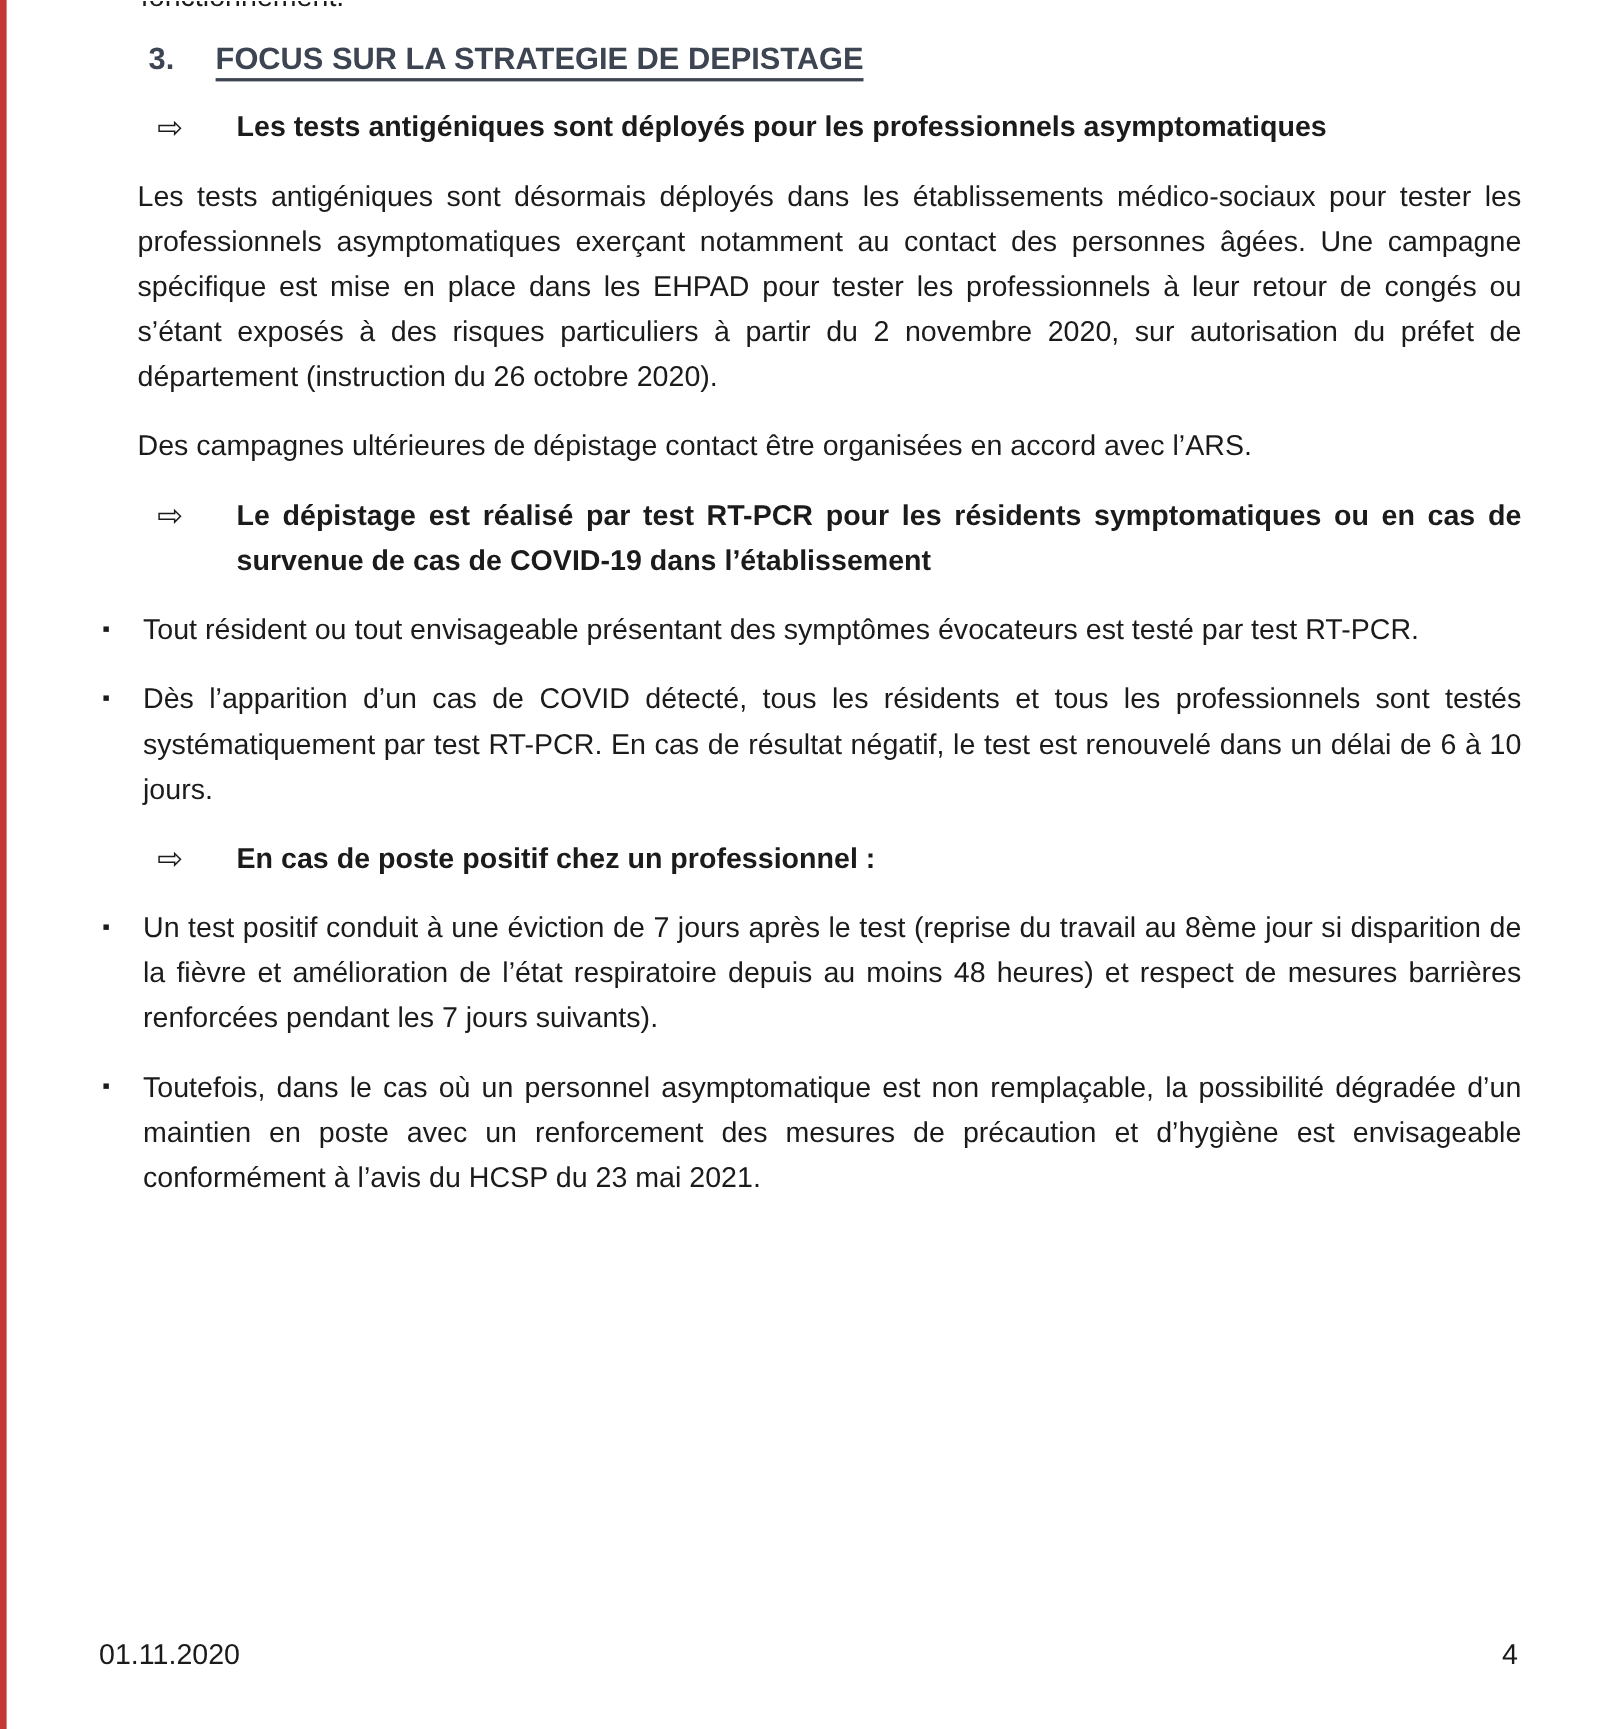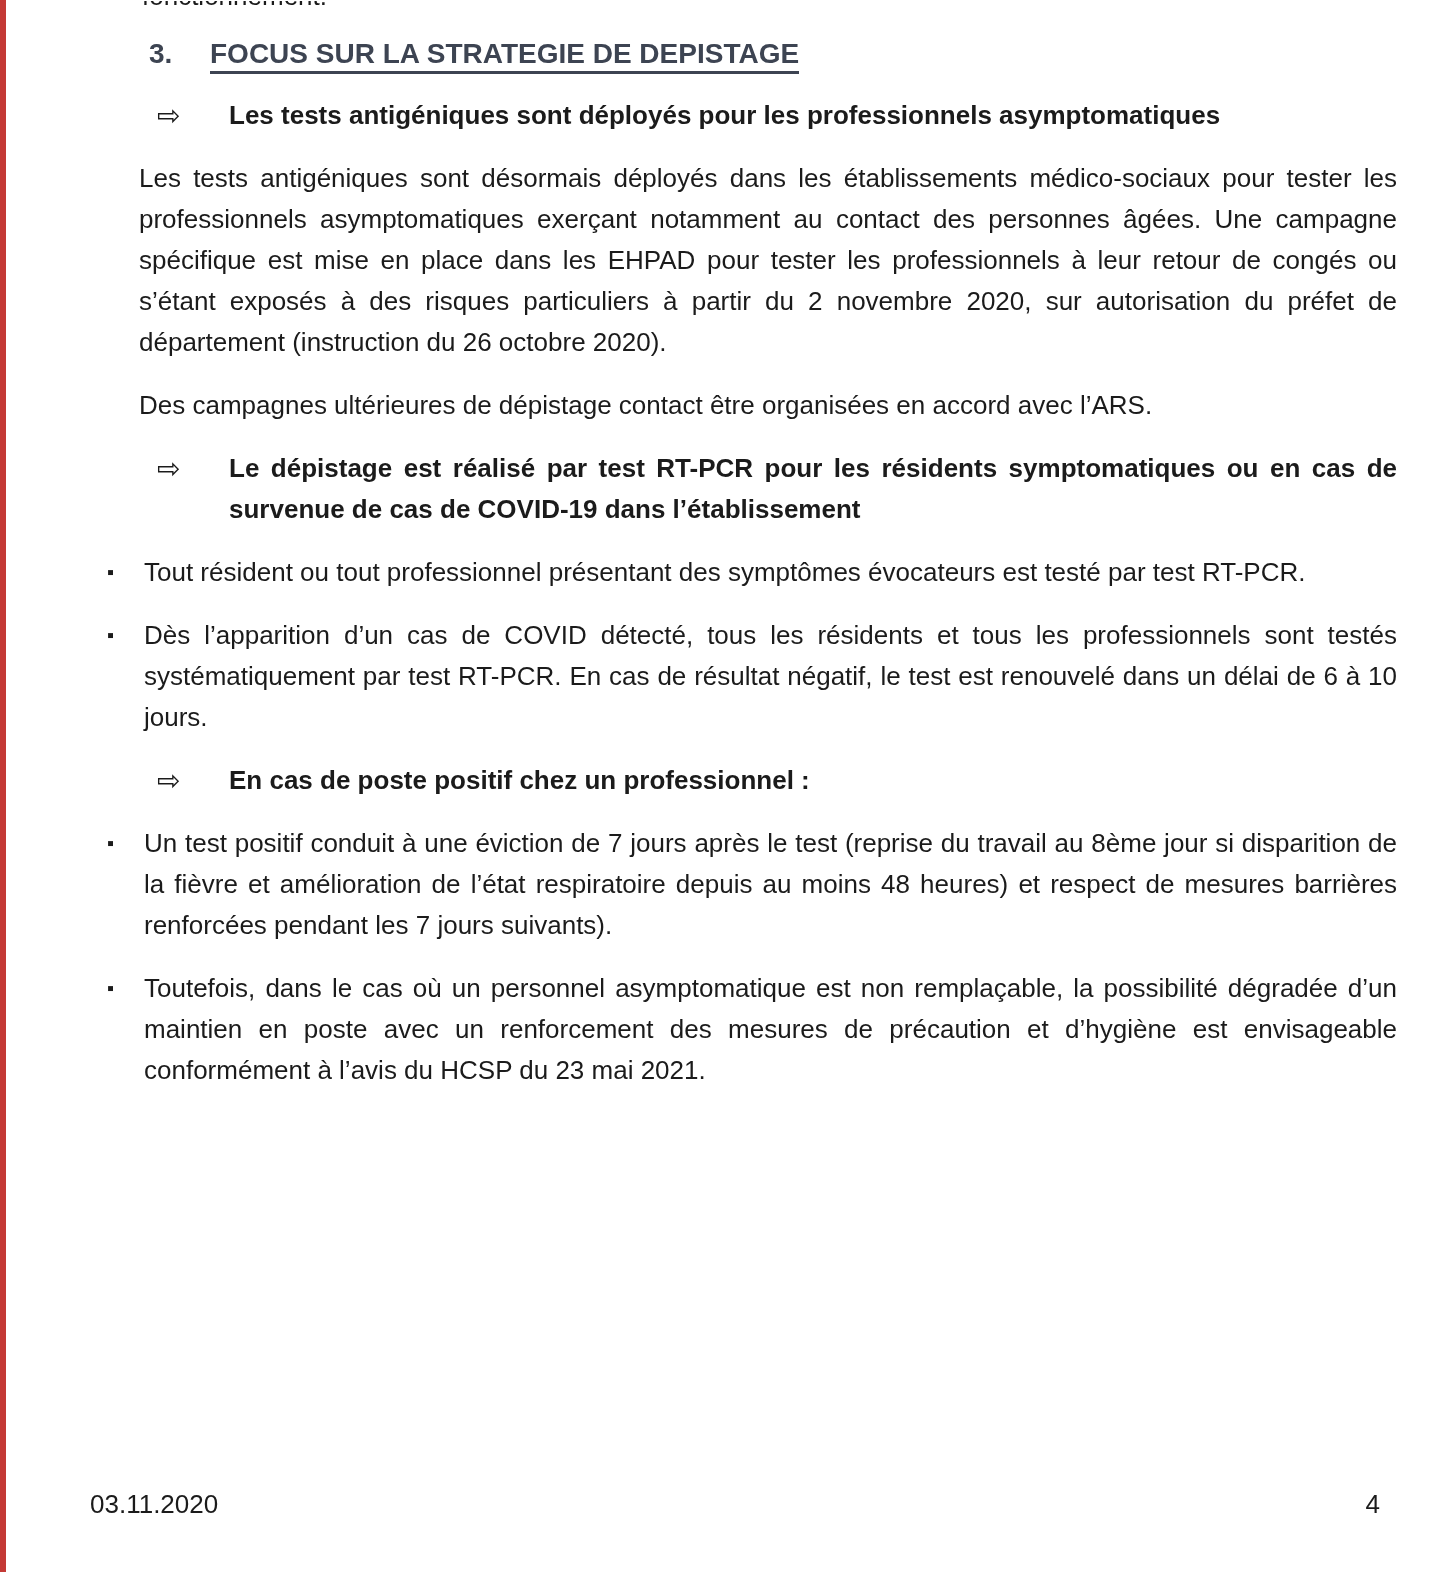--- a/index.html
+++ b/index.html
@@ -16,21 +16,21 @@
     background: #ffffff;
   }
   .accent-bar {
     position: absolute;
     left: 0; top: 0; bottom: 0;
     width: 6px;
     background: #c43935;
   }
   .content {
     position: absolute;
-    left: 104px; top: 0;
+    left: 90px; top: 0;
     width: 1293px;
     font-size: 26px;
     line-height: 41px;
   }
   .partial-line {
     height: 15px;
     overflow: hidden;
     position: relative;
   }
   .partial-line .clip {
@@ -139,21 +139,21 @@
 
     <div class="block para">Des campagnes ultérieures de dépistage contact être organisées en accord avec l’ARS.</div>
 
     <div class="block arrow-item">
       <span class="arrow">⇨</span>
       <span class="txt">Le dépistage est réalisé par test RT-PCR pour les résidents symptomatiques ou en cas de survenue de cas de COVID-19 dans l’établissement</span>
     </div>
 
     <div class="block square-item">
       <span class="sq">▪</span>
-      <span class="txt">Tout résident ou tout professionnel présentant des symptômes évocateurs est testé par test RT-PCR.</span>
+      <span class="txt">Tout résident ou tout envisageable présentant des symptômes évocateurs est testé par test RT-PCR.</span>
     </div>
 
     <div class="block square-item">
       <span class="sq">▪</span>
       <span class="txt">Dès l’apparition d’un cas de COVID détecté, tous les résidents et tous les professionnels sont testés systématiquement par test RT-PCR. En cas de résultat négatif, le test est renouvelé dans un délai de 6 à 10 jours.</span>
     </div>
 
     <div class="block arrow-item">
       <span class="arrow">⇨</span>
       <span class="txt">En cas de poste positif chez un professionnel :</span>
@@ -164,15 +164,15 @@
       <span class="txt">Un test positif conduit à une éviction de 7 jours après le test (reprise du travail au 8ème jour si disparition de la fièvre et amélioration de l’état respiratoire depuis au moins 48 heures) et respect de mesures barrières renforcées pendant les 7 jours suivants).</span>
     </div>
 
     <div class="block square-item">
       <span class="sq">▪</span>
       <span class="txt">Toutefois, dans le cas où un personnel asymptomatique est non remplaçable, la possibilité dégradée d’un maintien en poste avec un renforcement des mesures de précaution et d’hygiène est envisageable conformément à l’avis du HCSP du 23 mai 2021.</span>
     </div>
 
   </div>
 
-  <div class="footer-date">03.11.2020</div>
+  <div class="footer-date">01.11.2020</div>
   <div class="footer-page">4</div>
 </div>
 
 </body></html>

